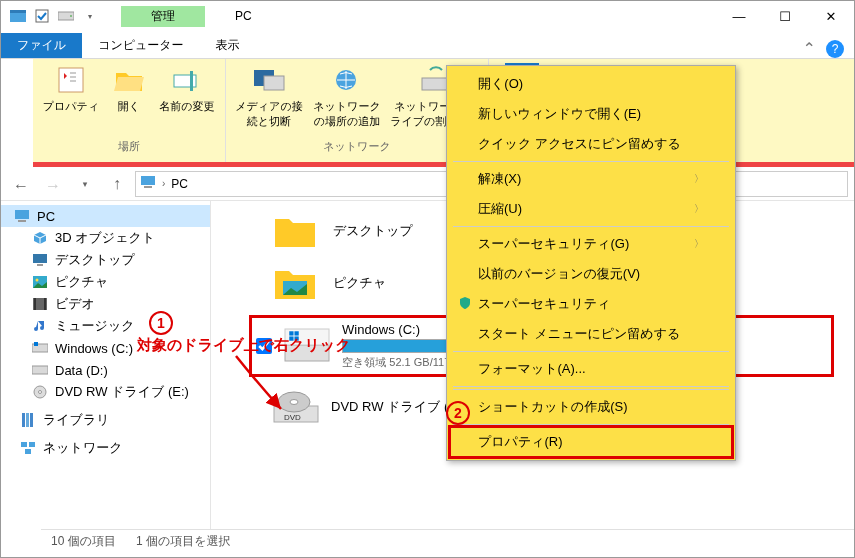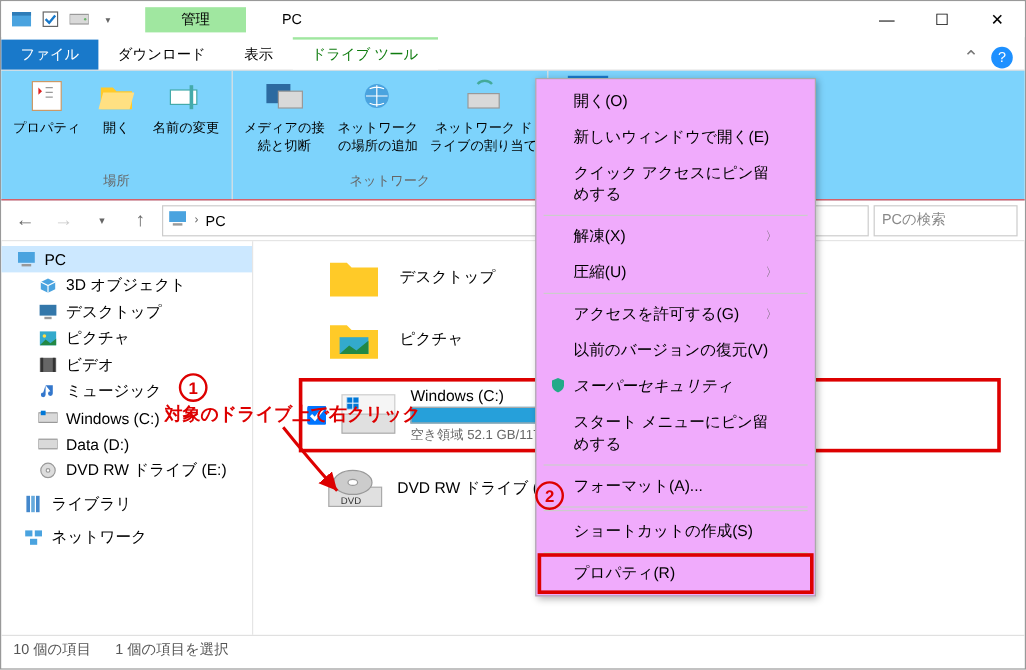--- a/index.html
+++ b/index.html
@@ -14,21 +14,21 @@
 .winbtn { width: 46px; height: 30px; display: flex; align-items: center; justify-content: center; font-size: 13px; }
 
 .ribbon-tabs { height: 28px; display: flex; align-items: flex-end; border-bottom: 1px solid #d9d9d9; }
 .tab { padding: 4px 16px; font-size: 12px; display: flex; align-items: center; }
 .tab.file { background: #1979ca; color: #fff; }
 .tab.toolctx { background: #fff; color: #107c10; border-top: 2px solid #A0E7A0; }
 .tab-help { margin-left: auto; display: flex; align-items: center; gap: 10px; padding-right: 10px; }
 .tab-help .caret { color: #777; }
 .tab-help .help { width: 18px; height: 18px; border-radius: 50%; background: #1e90ff; color: #fff; display: flex; align-items: center; justify-content: center; font-size: 12px; }
 
-.ribbon-body { height: 108px; background: #7dd3fc; display: flex; border-bottom: 1px solid #ef4444; position: relative; }
+.ribbon-body { height: 108px; background: #fef9c3; display: flex; border-bottom: 5px solid #ef4444; position: relative; margin-left: 32px; }
 .rib-group { display: flex; flex-direction: column; align-items: center; padding: 4px 8px; border-right: 1px solid #e0e0e0; }
 .rib-items { display: flex; gap: 8px; height: 78px; align-items: flex-start; }
 .rib-item { display: flex; flex-direction: column; align-items: center; width: 60px; font-size: 11px; text-align: center; gap: 2px; }
 .rib-icon { width: 34px; height: 34px; display: flex; align-items: center; justify-content: center; }
 .rib-group-label { font-size: 11px; color: #666; margin-top: auto; padding-bottom: 4px; }
 
 .addrbar { height: 34px; display: flex; align-items: center; padding: 2px 6px; gap: 4px; background: #fff; border-bottom: 1px solid #e5e5e5; }
 .navbtn { width: 28px; height: 28px; display: flex; align-items: center; justify-content: center; color: #666; }
 .addrbox { flex: 1; border: 1px solid #ccc; height: 26px; display: flex; align-items: center; padding: 0 4px; gap: 6px; font-size: 12px; }
 .searchbox { width: 120px; border: 1px solid #ccc; height: 26px; display: flex; align-items: center; padding: 0 6px; font-size: 12px; color: #888; }
@@ -45,28 +45,28 @@
 .file-icon { width: 48px; height: 40px; display: flex; align-items: center; justify-content: center; }
 .file-labels { display: flex; flex-direction: column; font-size: 13px; }
 .drive-item { display: flex; align-items: center; gap: 10px; margin-bottom: 10px; margin-left: 18px; }
 .drive-chk { width: 16px; height: 16px; }
 .drive-icon { width: 50px; height: 40px; display: flex; align-items: center; justify-content: center; }
 .drive-labels .dname { font-size: 13px; }
 .drive-labels .dbar { width: 150px; height: 14px; background: #26a0da; border: 1px solid #aaa; margin: 2px 0; }
 .drive-labels .dspace { font-size: 11px; color: #666; }
 .drive-item.selected { border: 3px solid #d00; padding: 4px; }
 
-.context-menu { position: absolute; top: 64px; left: 445px; width: 234px; background: #f0abfc; border: 1px solid #aaa; box-shadow: 2px 2px 6px rgba(0,0,0,.3); font-size: 13px; padding: 3px; z-index: 50; }
+.context-menu { position: absolute; top: 64px; left: 445px; width: 290px; background: #fde047; border: 1px solid #aaa; box-shadow: 2px 2px 6px rgba(0,0,0,.3); font-size: 13px; padding: 3px; z-index: 50; }
 .cm-item { padding: 6px 28px; display: flex; align-items: center; justify-content: space-between; }
 .cm-sep { height: 1px; background: #ccc; margin: 2px 3px; }
 .cm-item .arrow { color: #666; font-size: 10px; }
 .cm-item .cm-icon { position: absolute; left: 8px; width: 16px; height: 16px; }
 .cm-item.highlighted { outline: 3px solid #d00; outline-offset: -1px; }
 
-.statusbar { height: 24px; border-top: 1px solid #e0e0e0; display: flex; align-items: center; font-size: 12px; color: #555; padding: 0 10px; gap: 20px; }
+.statusbar { height: 24px; border-top: 1px solid #e0e0e0; display: flex; align-items: center; font-size: 12px; color: #555; padding: 0 10px; gap: 20px; margin-left: 40px; }
 
 .anno { position: absolute; z-index: 100; color: #d00; font-weight: bold; pointer-events: none; }
 .anno.circle { width: 24px; height: 24px; border: 2px solid #d00; border-radius: 50%; display: flex; align-items: center; justify-content: center; font-size: 14px; }
 .anno.txt { font-size: 15px; }
 .anno.arrow svg { overflow: visible; }
 
 .folder-svg { fill: #FFCA28; }
 </style>
 </head>
 <body>
@@ -99,23 +99,22 @@
   <span class="title-text">PC</span>
   <div class="winbtns">
     <div class="winbtn">—</div>
     <div class="winbtn">☐</div>
     <div class="winbtn">✕</div>
   </div>
 </div>
 
 <div class="ribbon-tabs">
   <div class="tab file">ファイル</div>
-  <div class="tab">ダウンロード</div>
+  <div class="tab">コンピューター</div>
   <div class="tab">表示</div>
-  <div class="tab toolctx">ドライブ ツール</div>
   <div class="tab-help">
     <span class="caret">⌃</span>
     <span class="help">?</span>
   </div>
 </div>
 
 <div class="ribbon-body">
   <div class="rib-group">
     <div class="rib-items">
       <div class="rib-item">
@@ -207,23 +206,20 @@
   <div class="navbtn" style="font-size:9px;">▾</div>
   <div class="navbtn">↑</div>
   <div class="addrbox">
     <span><svg width="16" height="14">
           <rect width="14" height="9" x="1" y="1" fill="#4aa3df"></rect>
           <rect width="8" height="2" x="4" y="11" fill="#999"></rect>
         </svg></span>
     <span style="color:#666;font-size:10px;">›</span>
     <span>PC</span>
   </div>
-  <div class="searchbox">
-    <span>PCの検索</span>
-  </div>
 </div>
 
 <div class="main">
   <div class="sidebar">
     <div class="side-item pc">
         <span class="sicon">
           <svg width="16" height="14">
             <rect width="14" height="9" x="1" y="1" fill="#4aa3df"></rect>
             <rect width="8" height="2" x="4" y="11" fill="#999"></rect>
           </svg>
@@ -400,27 +396,27 @@
   <div class="cm-item">
       <span>解凍(X)</span>
       <span class="arrow">〉</span>
     </div>
   <div class="cm-item">
       <span>圧縮(U)</span>
       <span class="arrow">〉</span>
     </div>
   <div class="cm-sep"></div>
   <div class="cm-item">
-      <span>アクセスを許可する(G)</span>
+      <span>スーパーセキュリティ(G)</span>
       <span class="arrow">〉</span>
     </div>
   <div class="cm-item">
       <span>以前のバージョンの復元(V)</span>
     </div>
-  <div class="cm-item" style="position:relative;font-style:italic;">
+  <div class="cm-item" style="position:relative;">
       <span class="cm-icon"><svg width="14" height="14">
           <path d="M7 1 l5 2 v4 c0 4 -5 6 -5 6 s-5 -2 -5 -6 v-4 z" fill="#2a8"></path>
         </svg></span>
       <span>スーパーセキュリティ</span>
     </div>
   <div class="cm-item">
       <span>スタート メニューにピン留めする</span>
     </div>
   <div class="cm-sep"></div>
   <div class="cm-item">

